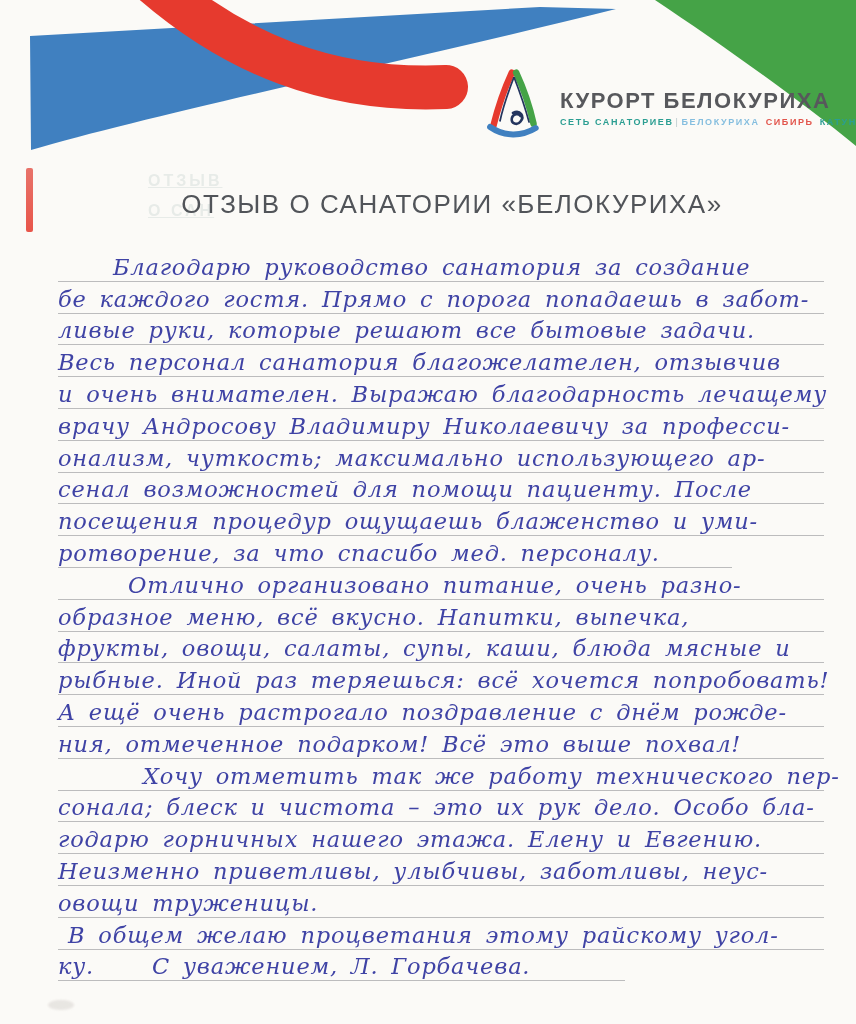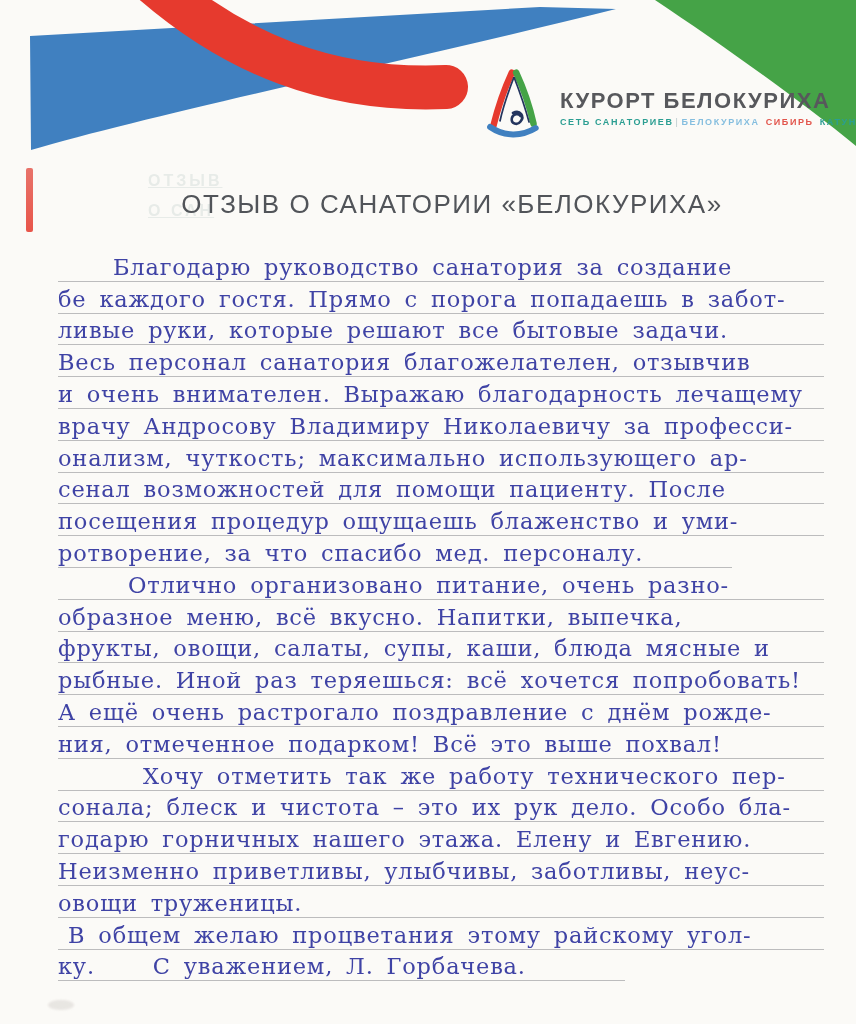--- a/index.html
+++ b/index.html
@@ -32,21 +32,21 @@
   }
   
   .title{
     position:absolute;left:0;top:189px;width:100%;text-align:center;
     font-weight:normal;font-size:26px;letter-spacing:1.5px;color:#515459;
     font-family:"Liberation Sans",sans-serif;
   }
   
   .hw{
     position:absolute;left:58px;top:250px;width:766px;
-    font-family:"DejaVu Serif",serif;
+    font-family:"DejaVu Serif",serif;font-style:italic;
     font-size:22.5px;color:#3f43a5;letter-spacing:0.8px;word-spacing:5px;
   }
   .hw-line{
     position:relative;height:31.8px;white-space:nowrap;overflow:visible;
     border-bottom:1.5px solid rgba(125,125,132,0.5);
     display:flex;align-items:flex-end;padding-bottom:1px;box-sizing:border-box;
   }
   .hw-line.ind1{padding-left:55px;}
   .hw-line.ind2{padding-left:70px;text-align:center;}
   .hw-line.ind3{padding-left:85px;}

